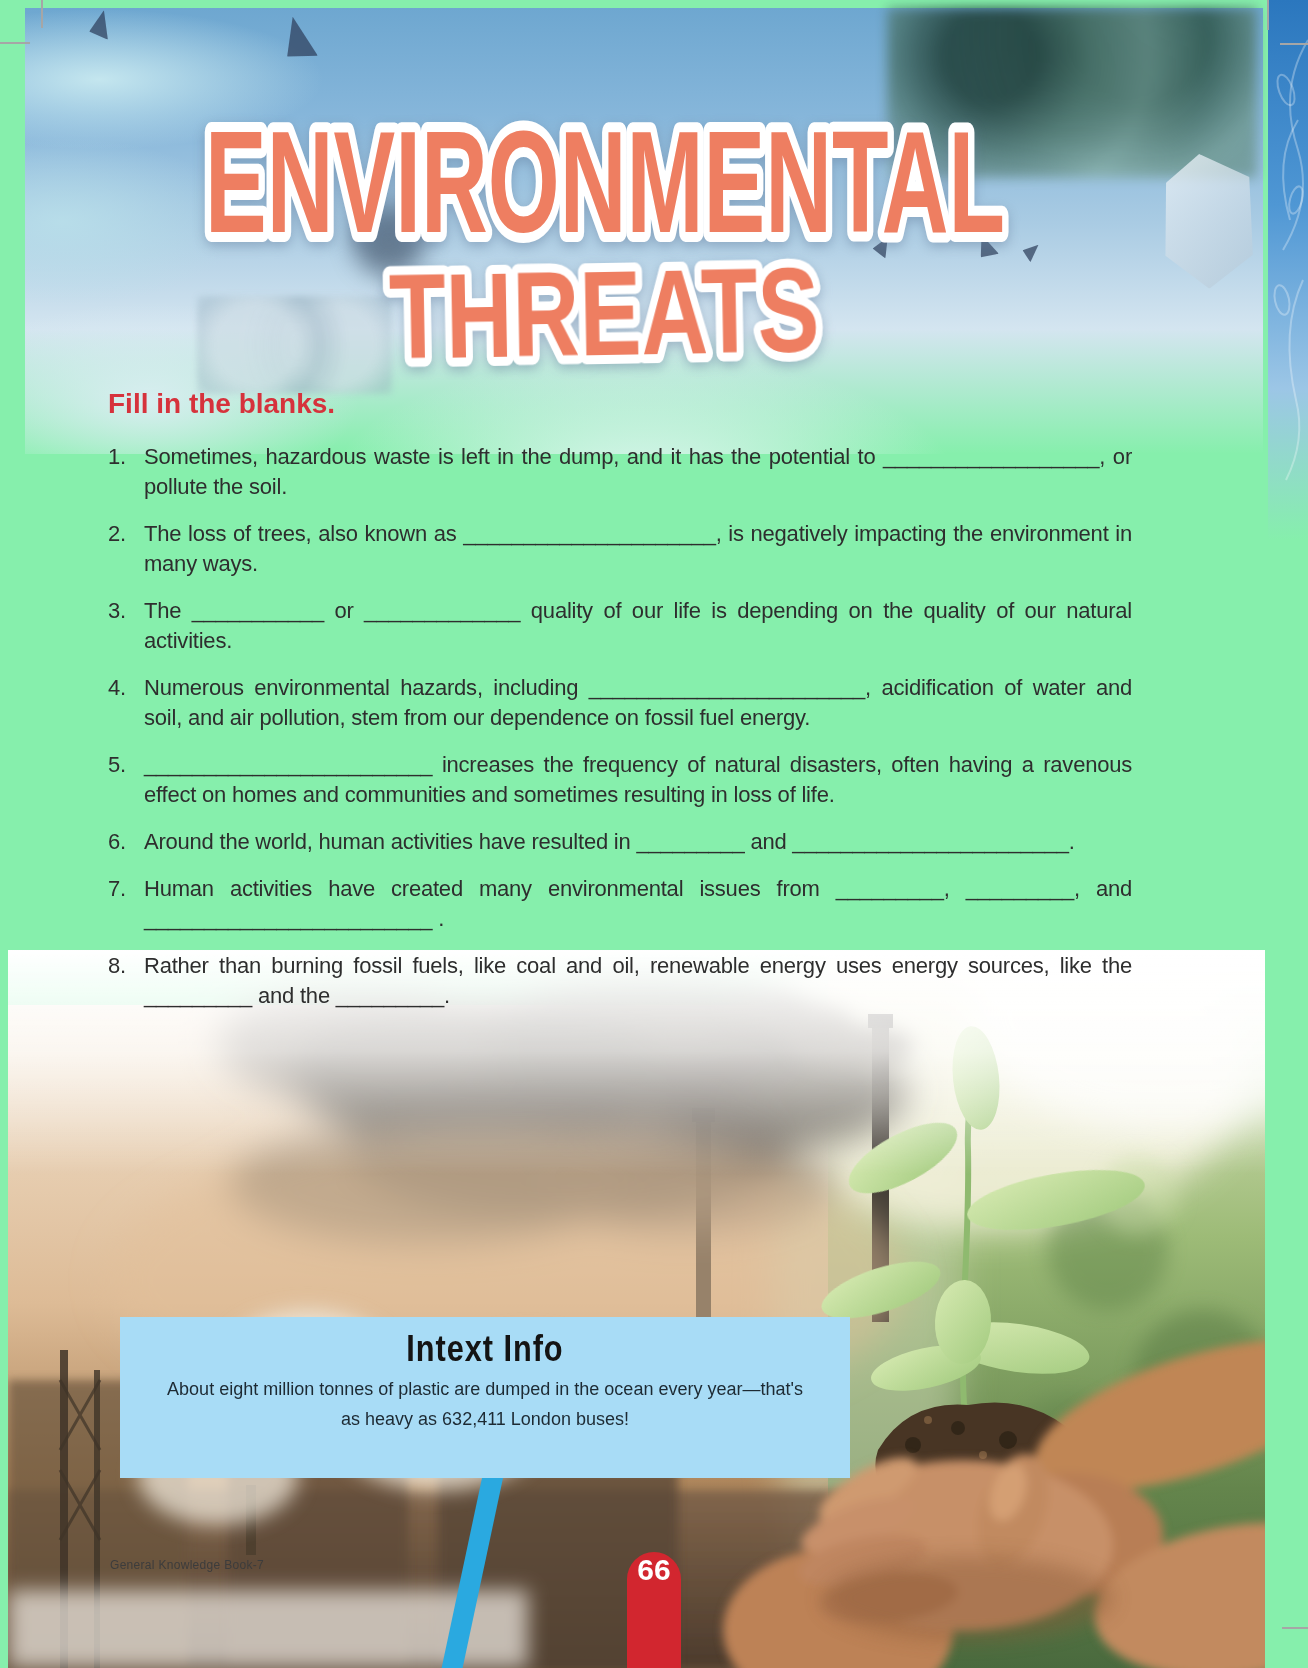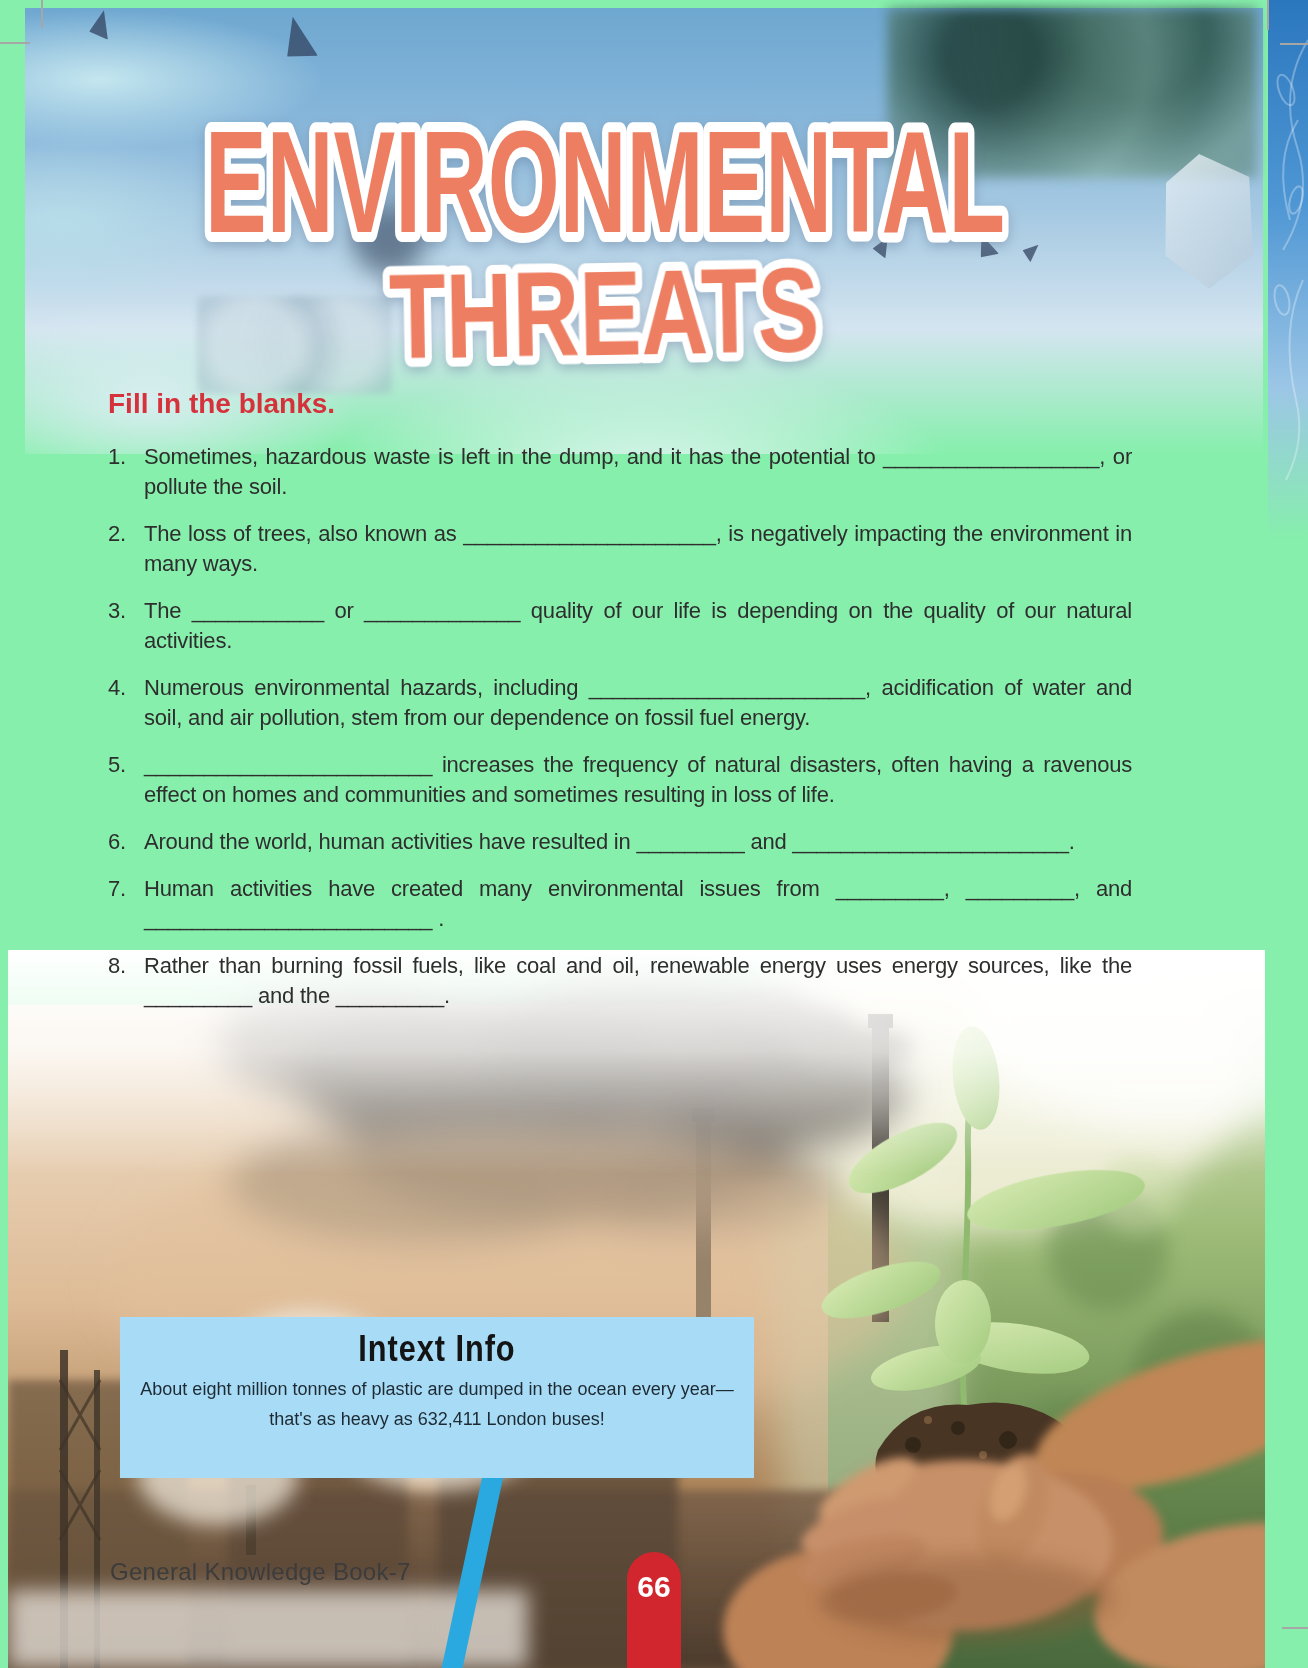--- a/index.html
+++ b/index.html
@@ -51,33 +51,33 @@
   .heading{font-size:28px;font-weight:bold;color:#d6323c;margin:0 0 22px 0;}
   .qlist{list-style:none;margin:0;padding:0;}
   .q{display:flex;margin-bottom:17px;font-size:22px;line-height:30px;letter-spacing:-0.01em;}
   .qnum{width:36px;flex:none;}
   .qtext{flex:1;text-align:justify;}
 
   
   .bottom-photo{position:absolute;left:8px;top:950px;width:1257px;height:718px;z-index:1;}
 
   
-  .infobox{position:absolute;left:120px;top:1317px;width:634px;height:161px;
+  .infobox{position:absolute;left:120px;top:1317px;width:730px;height:161px;
     background:#a8dcf6;z-index:6;text-align:center;}
   .infobox-title{display:inline-block;margin-top:13px;font-size:32px;font-weight:bold;color:#141414;
     letter-spacing:1px;transform:scale(.96,1.15);}
   .infobox-body{max-width:640px;margin:7px auto 0;font-size:18px;line-height:30px;color:#1d2a33;}
 
   
   .stripe{position:absolute;left:482px;top:1478px;width:21px;height:192px;background:#2aa9e0;
     transform:skewX(-12deg);transform-origin:top left;z-index:7;}
   .page-badge{position:absolute;left:627px;top:1552px;width:54px;height:118px;background:#d2262f;
     border-radius:27px 27px 0 0;z-index:8;text-align:center;}
-  .page-badge span{display:inline-block;margin-top:18px;color:#ffffff;font-size:30px;font-weight:bold;}
-  .footer-text{position:absolute;left:110px;top:1558px;font-size:24px;color:#3c3c3c;
+  .page-badge span{display:inline-block;margin-top:1px;color:#ffffff;font-size:30px;font-weight:bold;}
+  .footer-text{position:absolute;left:110px;top:1558px;font-size:12px;color:#3c3c3c;
     letter-spacing:.3px;z-index:8;}
 </style>
 </head>
 <body>
 
 <div class="page">
 
   <div class="top-photo">
     <div class="bottle-cluster"></div>
     <div class="shard" style="left:66px;top:2px;width:20px;height:28px;transform:rotate(12deg);"></div>

